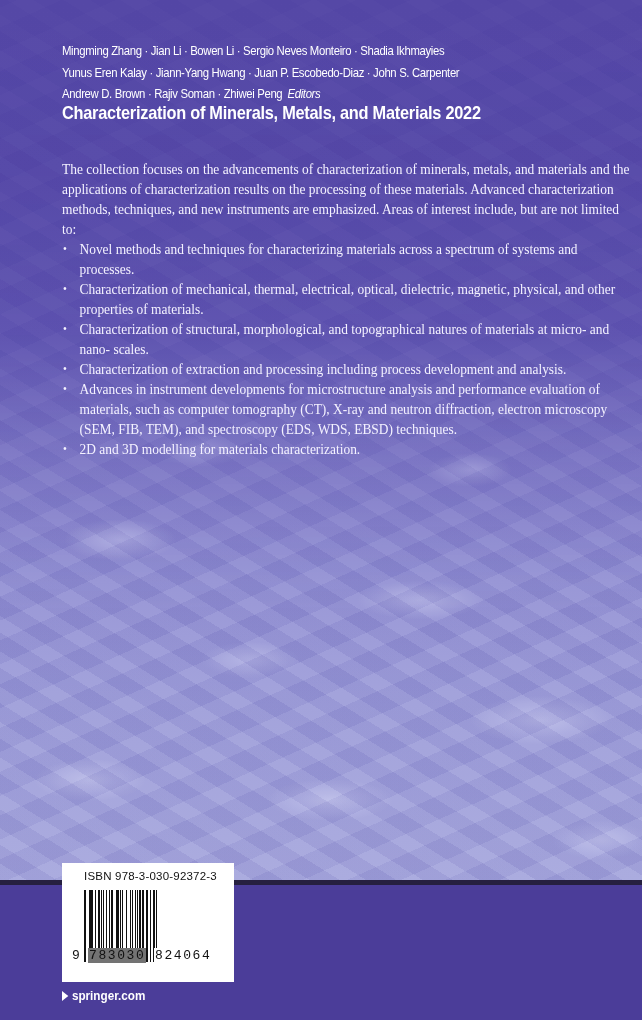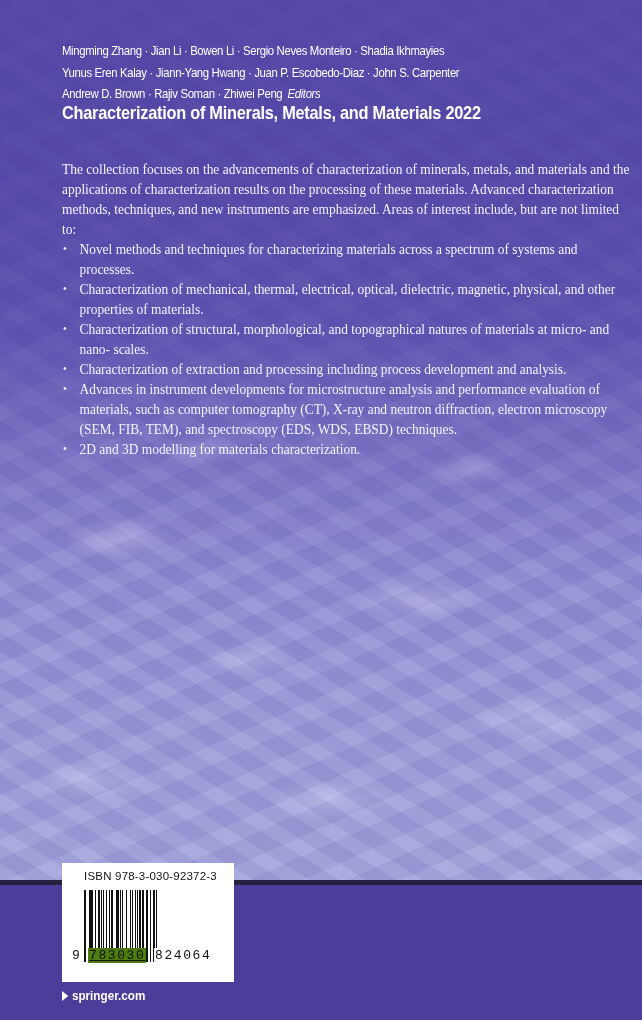--- a/index.html
+++ b/index.html
@@ -81,21 +81,21 @@
       position: absolute; left: 22px; top: 27px; width: 135px; height: 72px;
       display: flex; align-items: stretch;
     }
     .bars span { display: block; height: 100%; }
     .ean-digits {
       position: absolute; left: 10px; top: 85px; width: 160px; height: 20px;
       font-family: "Liberation Mono", monospace; font-size: 13px; color: #111;
       white-space: nowrap;
     }
     .ean-digits .d-first { position: absolute; left: 0; top: 0; }
-    .ean-digits .d-left { position: absolute; left: 16px; top: 0; background: #4d7c0f; letter-spacing: 1.6px; padding: 0 1px; text-decoration: underline; }
+    .ean-digits .d-left { position: absolute; left: 16px; top: 0; background: #737373; letter-spacing: 1.6px; padding: 0 1px; }
     .ean-digits .d-right { position: absolute; left: 82px; top: 0; background: #fff; letter-spacing: 1.6px; padding: 0 1px; }
     .springer {
       position: absolute; left: 62px; top: 988px;
       font-family: "Liberation Sans", sans-serif; font-weight: bold;
       font-size: 13px; color: #ffffff; white-space: nowrap;
       display: flex; align-items: center;
       transform: scaleX(0.9); transform-origin: left top;
     }
     .springer .arrow {
       display: inline-block; width: 0; height: 0;

